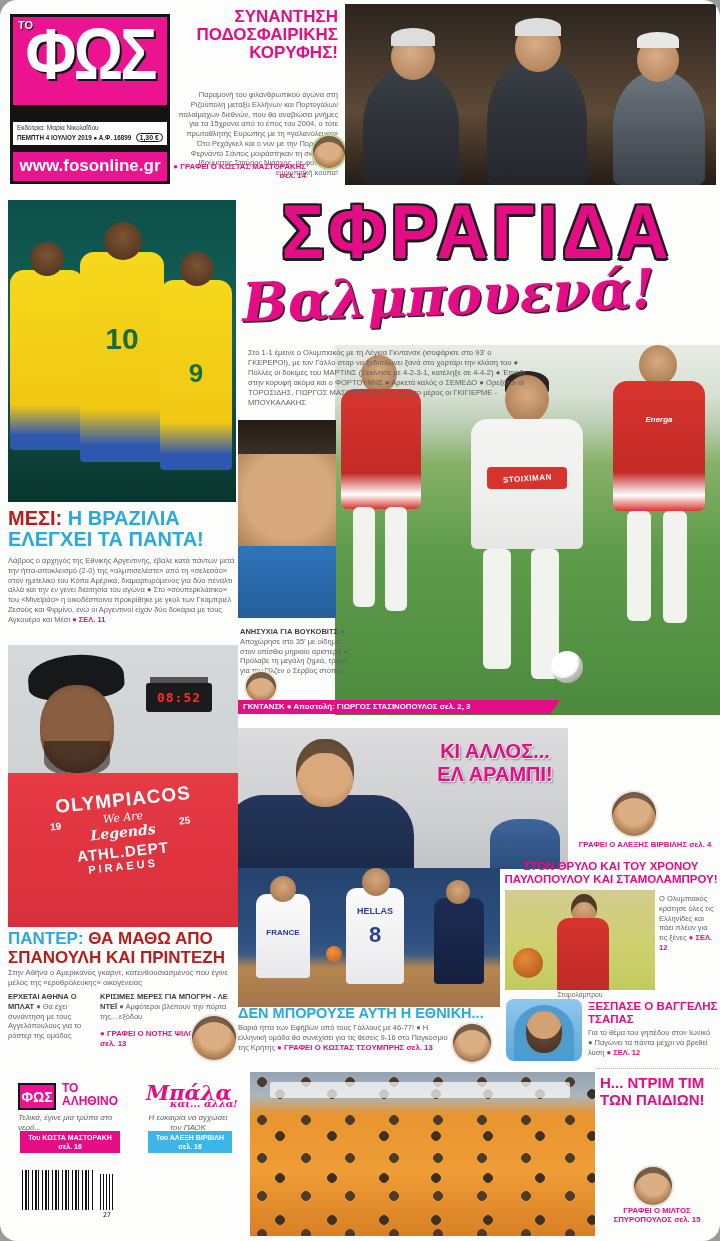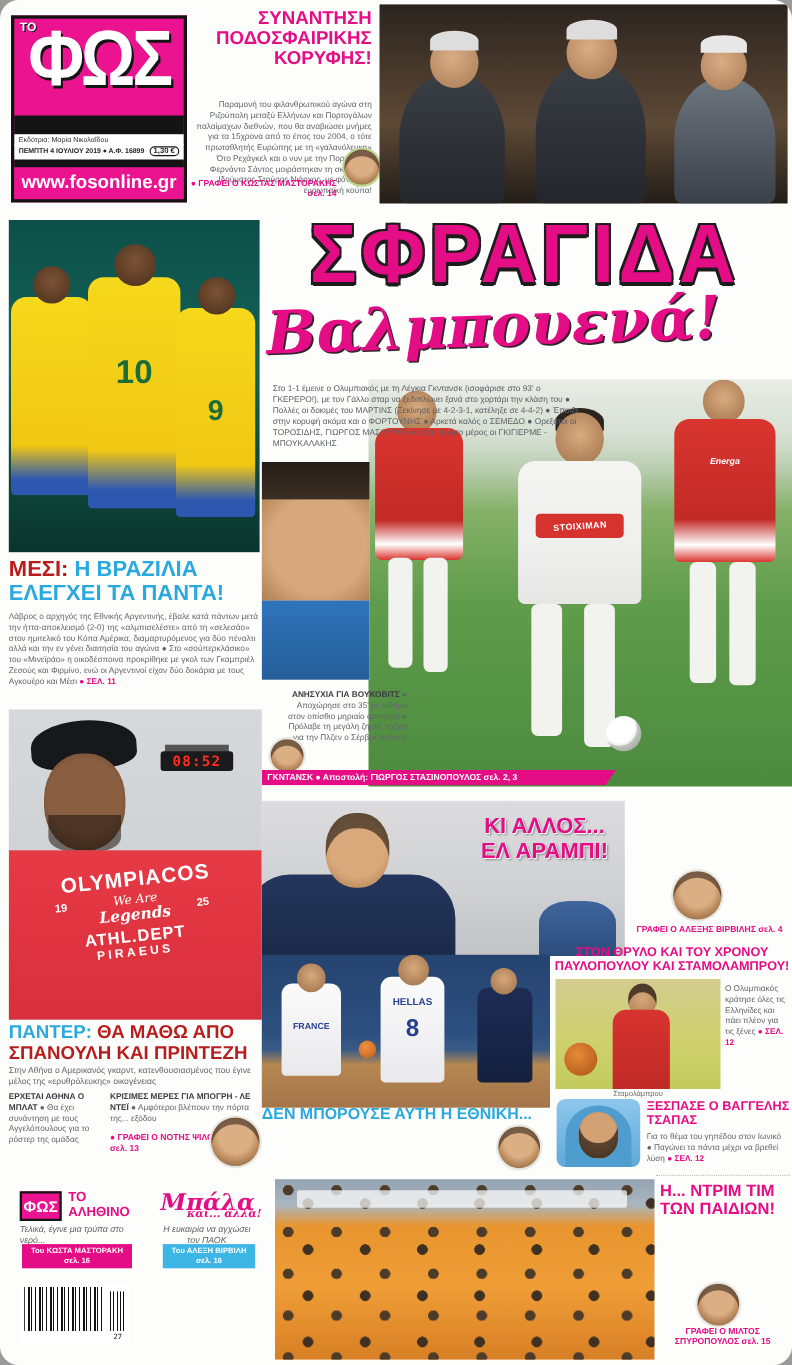--- a/index.html
+++ b/index.html
@@ -69,33 +69,33 @@
   .mp-sponsor-r{position:absolute;width:100%;text-align:center;color:#fff;font-weight:bold;font-size:8px;font-style:italic;}
   .mp-legs{position:absolute;background:#f2f2ef;border-radius:6px;}
   .mp-ball{position:absolute;width:32px;height:32px;border-radius:50%;
            background:radial-gradient(circle at 38% 32%,#ffffff 0 45%,#d8d8d4 70%,#9aa39a 100%);
            box-shadow:inset -4px -5px 0 rgba(60,80,60,.25);}
   .inset-photo{left:238px;top:420px;width:98px;height:198px;background:#c9c9c4;}
   .iv-face{position:absolute;left:0;top:0;width:100%;height:126px;
            background:radial-gradient(circle at 52% 60%,#d7a87c 0 48%,#b98a5d 70%,#8a6240 100%);}
   .iv-hair{position:absolute;left:0;top:0;width:100%;height:34px;background:linear-gradient(180deg,#241c16,#3c2f24);}
   .iv-shirt{position:absolute;left:0;bottom:0;width:100%;height:72px;background:linear-gradient(180deg,#2f74ba,#255e9a);}
-  .vuk-note{position:absolute;left:257px;top:627px;width:113px;text-align:right;}
+  .vuk-note{position:absolute;left:240px;top:627px;width:113px;text-align:left;}
   .vuk-avatar{left:246px;top:672px;width:30px;height:30px;}
   .strip{position:absolute;left:238px;top:700px;width:322px;height:14px;background:#e50d86;color:#fff;
          font-size:7.8px;font-weight:bold;line-height:14px;padding-left:5px;box-sizing:border-box;
          clip-path:polygon(0 0,100% 0,97% 100%,0 100%);}
   .lede{position:absolute;left:248px;top:348px;width:282px;font-size:7.6px;line-height:1.32;color:#5d5f66;}
   
   .messi-head{position:absolute;left:8px;top:508px;width:232px;font-size:20px;line-height:1.05;font-weight:800;}
   .messi-body{position:absolute;left:8px;top:556px;width:229px;}
   
   .airport-photo{left:8px;top:645px;width:230px;height:282px;
                  background:linear-gradient(180deg,#d6d9db 0%,#cdd0d2 70%,#c3b8a2 78%,#b4a78e 100%);}
-  .ap-clock{position:absolute;right:26px;top:38px;width:66px;height:18px;background:#1b1b1d;border-radius:3px;
+  .ap-clock{position:absolute;right:26px;top:38px;width:66px;height:29px;background:#1b1b1d;border-radius:3px;
             display:flex;align-items:center;justify-content:center;font-family:"DejaVu Sans Mono",monospace;
             font-weight:bold;font-size:13px;color:#ff2d1f;letter-spacing:1px;box-shadow:0 -10px 0 -4px #555;}
   .ap-cap{position:absolute;left:20px;top:10px;width:96px;height:44px;background:#17181a;border-radius:50% 50% 30% 30%;transform:rotate(-4deg);}
   .ap-face{position:absolute;left:32px;top:40px;width:74px;height:88px;border-radius:46%;
            background:radial-gradient(circle at 50% 45%,#8a5f41 0 55%,#6c4730 80%,#4e3121 100%);}
   .ap-beard{position:absolute;left:36px;top:96px;width:66px;height:34px;border-radius:0 0 40% 40%;background:rgba(25,18,12,.55);}
   .ap-shirt{position:absolute;left:0;top:128px;width:230px;height:154px;background:linear-gradient(180deg,#e63a45,#d92f3c);}
   .ap-sh-l1{margin-top:16px;text-align:center;color:#fff;font-weight:800;font-size:19px;letter-spacing:1px;transform:rotate(-6deg);}
   .ap-sh-l2{text-align:center;color:#fff;font-style:italic;font-family:"DejaVu Serif",serif;font-size:11px;transform:rotate(-6deg);}
   .ap-sh-l3{text-align:center;color:#fff;font-style:italic;font-family:"DejaVu Serif",serif;font-weight:bold;font-size:14px;transform:rotate(-6deg);}
@@ -342,20 +342,23 @@
     <div class="fb-jersey" style="left:108px;top:20px;width:58px;height:96px;">
       <div class="fb-txt" style="top:18px;font-size:9px;">HELLAS</div>
       <div class="fb-txt" style="top:34px;font-size:22px;">8</div>
     </div>
     <div class="fb-head" style="left:124px;top:0;width:28px;height:28px;"></div>
     <div class="fb-navy" style="left:196px;top:30px;width:50px;height:86px;"></div>
     <div class="fb-head" style="left:208px;top:12px;width:24px;height:24px;"></div>
     <div class="fb-ball" style="left:88px;top:78px;"></div>
   </div>
   <div class="youth-head">ΔΕΝ ΜΠΟΡΟΥΣΕ ΑΥΤΗ Η ΕΘΝΙΚΗ...</div>
+  <div class="youth-body gray-body">
+    <span>Βαριά ήττα των Εφήβων από τους Γάλλους με 46-77! ● Η ελληνική ομάδα θα συνεχίσει για τις θέσεις 9-16 στο Παγκόσμιο της Κρήτης </span><span class="byline">● ΓΡΑΦΕΙ Ο ΚΩΣΤΑΣ ΤΣΟΥΜΠΡΗΣ  σελ. 13</span>
+  </div>
   <div class="avatar youth-avatar"></div>
 
   <div class="women-head">ΣΤΟΝ ΘΡΥΛΟ ΚΑΙ ΤΟΥ ΧΡΟΝΟΥ ΠΑΥΛΟΠΟΥΛΟΥ ΚΑΙ ΣΤΑΜΟΛΑΜΠΡΟΥ!</div>
   <div class="ph women-photo">
     <div class="wp-ball"></div>
     <div class="wp-head"></div>
     <div class="wp-jersey"></div>
   </div>
   <div class="women-side gray-body">
     <span>Ο Ολυμπιακός κράτησε όλες τις Ελληνίδες και πάει πλέον για τις ξένες </span><span class="pageref">● ΣΕΛ. 12</span>

